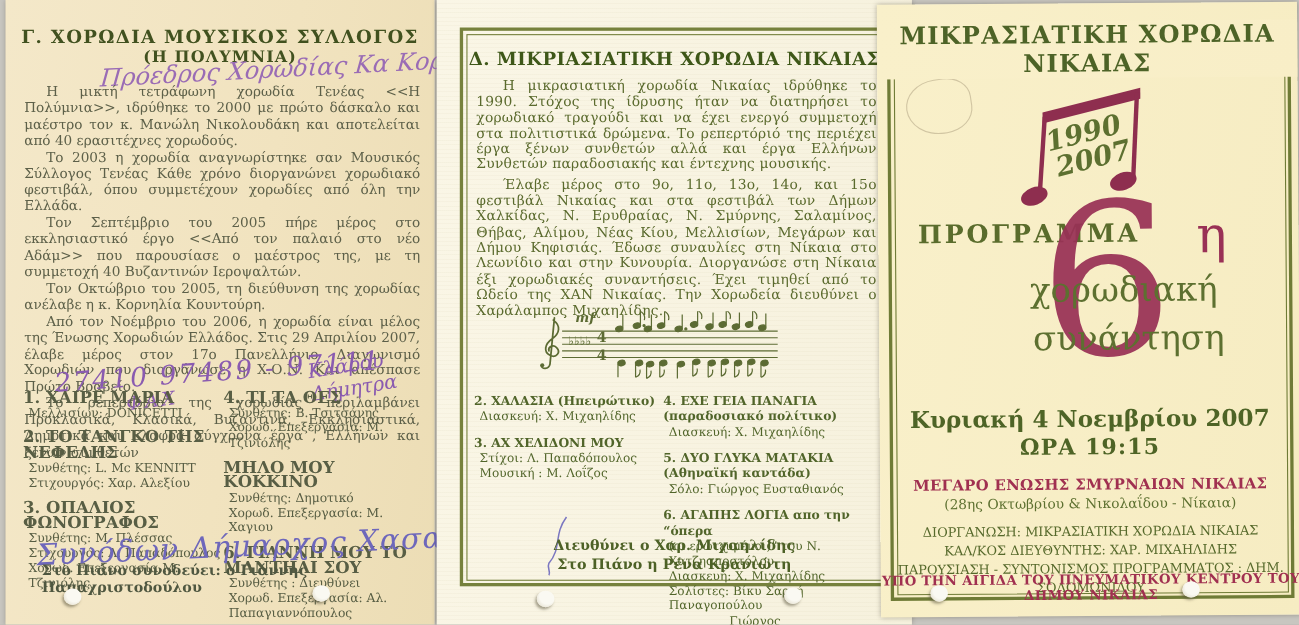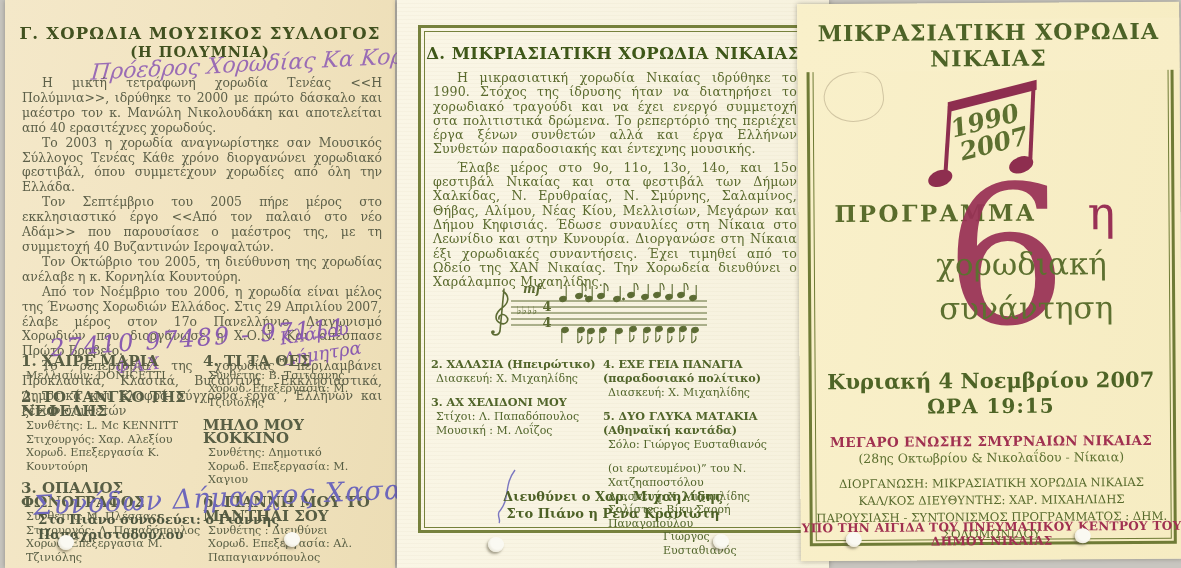--- a/index.html
+++ b/index.html
@@ -108,21 +108,20 @@
 
     <div class="songcol lp-col1">
       <div class="song">
         <div class="song-title">1. ΧΑΙΡΕ ΜΑΡΙΑ</div>
         <div class="song-line">Μελλισίων: DONICETTI</div>
       </div>
       <div class="song">
         <div class="song-title">2. ΤΟ ΤΑΝΓΚΟ ΤΗΣ ΝΕΦΕΛΗΣ</div>
         <div class="song-line">Συνθέτης: L. Mc KENNITT</div>
         <div class="song-line">Στιχουργός: Χαρ. Αλεξίου</div>
-        <div class="song-line">Χορωδ. Επεξεργασία Κ. Κουντούρη</div>
       </div>
       <div class="song">
         <div class="song-title">3. ΟΠΑΛΙΟΣ ΦΩΝΟΓΡΑΦΟΣ</div>
         <div class="song-line">Συνθέτης: Μ. Πλέσσας</div>
         <div class="song-line">Στιχουργός: Λ. Παπαδόπουλος</div>
         <div class="song-line">Χορωδ. Επεξεργασία Μ. Τζινιόλης</div>
       </div>
     </div>
     <div class="songcol lp-col2">
       <div class="song">
@@ -251,20 +250,21 @@
     <div class="songcol mp-col2">
       <div class="song">
         <div class="song-title">4. ΕΧΕ ΓΕΙΑ ΠΑΝΑΓΙΑ (παραδοσιακό πολίτικο)</div>
         <div class="song-line">Διασκευή: Χ. Μιχαηλίδης</div>
       </div>
       <div class="song">
         <div class="song-title">5. ΔΥΟ ΓΛΥΚΑ ΜΑΤΑΚΙΑ (Αθηναϊκή καντάδα)</div>
         <div class="song-line">Σόλο: Γιώργος Ευσταθιανός</div>
       </div>
       <div class="song">
+        <div class="song-title">6. ΑΓΑΠΗΣ ΛΟΓΙΑ απο την “όπερα</div>
         <div class="song-line">(οι ερωτευμένοι)” του Ν. Χατζηαποστόλου</div>
         <div class="song-line">Διασκευή: Χ. Μιχαηλίδης</div>
         <div class="song-line">Σολίστες: Βίκυ Σαρρή Παναγοπούλου</div>
         <div class="song-line" style="padding-left:60px;">Γιώργος Ευσταθιανός</div>
       </div>
     </div>
 
     <svg class="pen-squiggle" width="34" height="58" viewBox="0 0 34 58">
       <path d="M26 2 C14 18 22 30 10 44 C8 48 12 52 10 55" fill="none" stroke="#5b57b8" stroke-width="1.4" opacity=".8"></path>
     </svg>

